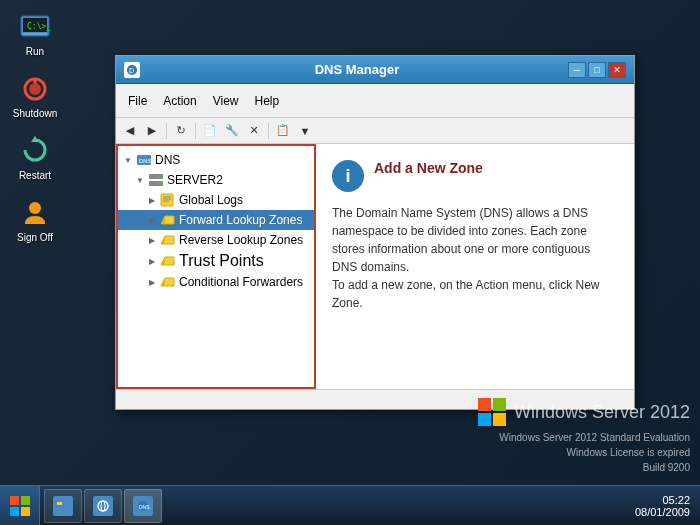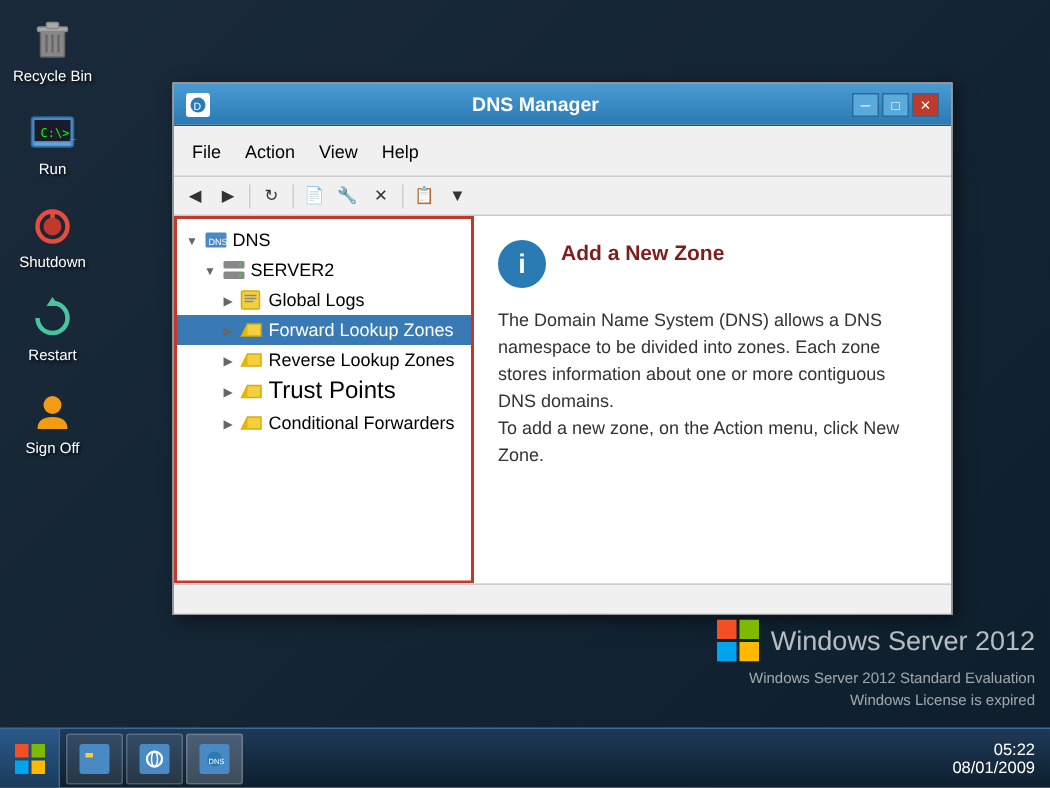--- a/index.html
+++ b/index.html
@@ -372,33 +372,20 @@
       color: #333;
     }
   </style>
 </head>
 <body>
 
 <div class="desktop">
 
   <div class="desktop-icons">
 
-    <div class="desktop-icon">
-      <div class="desktop-icon-img">
-        <svg width="32" height="32" viewBox="0 0 32 32">
-          <rect x="8" y="10" width="16" height="18" rx="1" fill="#888" stroke="#666" stroke-width="1"></rect>
-          <rect x="6" y="8" width="20" height="3" rx="1" fill="#aaa" stroke="#888" stroke-width="1"></rect>
-          <rect x="12" y="5" width="8" height="4" rx="1" fill="#aaa" stroke="#888" stroke-width="1"></rect>
-          <line x1="12" y1="13" x2="12" y2="25" stroke="#666" stroke-width="1.5"></line>
-          <line x1="16" y1="13" x2="16" y2="25" stroke="#666" stroke-width="1.5"></line>
-          <line x1="20" y1="13" x2="20" y2="25" stroke="#666" stroke-width="1.5"></line>
-        </svg>
-      </div>
-      <span class="desktop-icon-label">Recycle Bin</span>
-    </div>
 
     <div class="desktop-icon">
       <div class="desktop-icon-img">
         <svg width="32" height="32" viewBox="0 0 32 32">
           <rect x="2" y="6" width="28" height="20" rx="2" fill="#4a8ac4" stroke="#2a6a9c" stroke-width="1"></rect>
           <rect x="4" y="8" width="24" height="14" fill="#1a1a2a"></rect>
           <text x="8" y="19" fill="#00ff00" font-size="8" font-family="monospace">C:\&gt;_</text>
           <rect x="4" y="23" width="24" height="2" fill="#6aa4d4"></rect>
         </svg>
       </div>
@@ -583,20 +570,21 @@
         <rect x="0" y="0" width="13" height="13" fill="#f25022"></rect>
         <rect x="15" y="0" width="13" height="13" fill="#7fba00"></rect>
         <rect x="0" y="15" width="13" height="13" fill="#00a4ef"></rect>
         <rect x="15" y="15" width="13" height="13" fill="#ffb900"></rect>
       </svg>
       <span class="branding-text">Windows Server 2012</span>
     </div>
     <div class="eval-text">
       <div>Windows Server 2012 Standard Evaluation</div>
       <div>Windows License is expired</div>
+      <div>Build 9200</div>
     </div>
   </div>
 
   <div class="taskbar">
     <div class="taskbar-start">
       <svg class="windows-logo-taskbar" width="20" height="20" viewBox="0 0 20 20">
         <rect x="0" y="0" width="9" height="9" fill="#f25022"></rect>
         <rect x="11" y="0" width="9" height="9" fill="#7fba00"></rect>
         <rect x="0" y="11" width="9" height="9" fill="#00a4ef"></rect>
         <rect x="11" y="11" width="9" height="9" fill="#ffb900"></rect>

